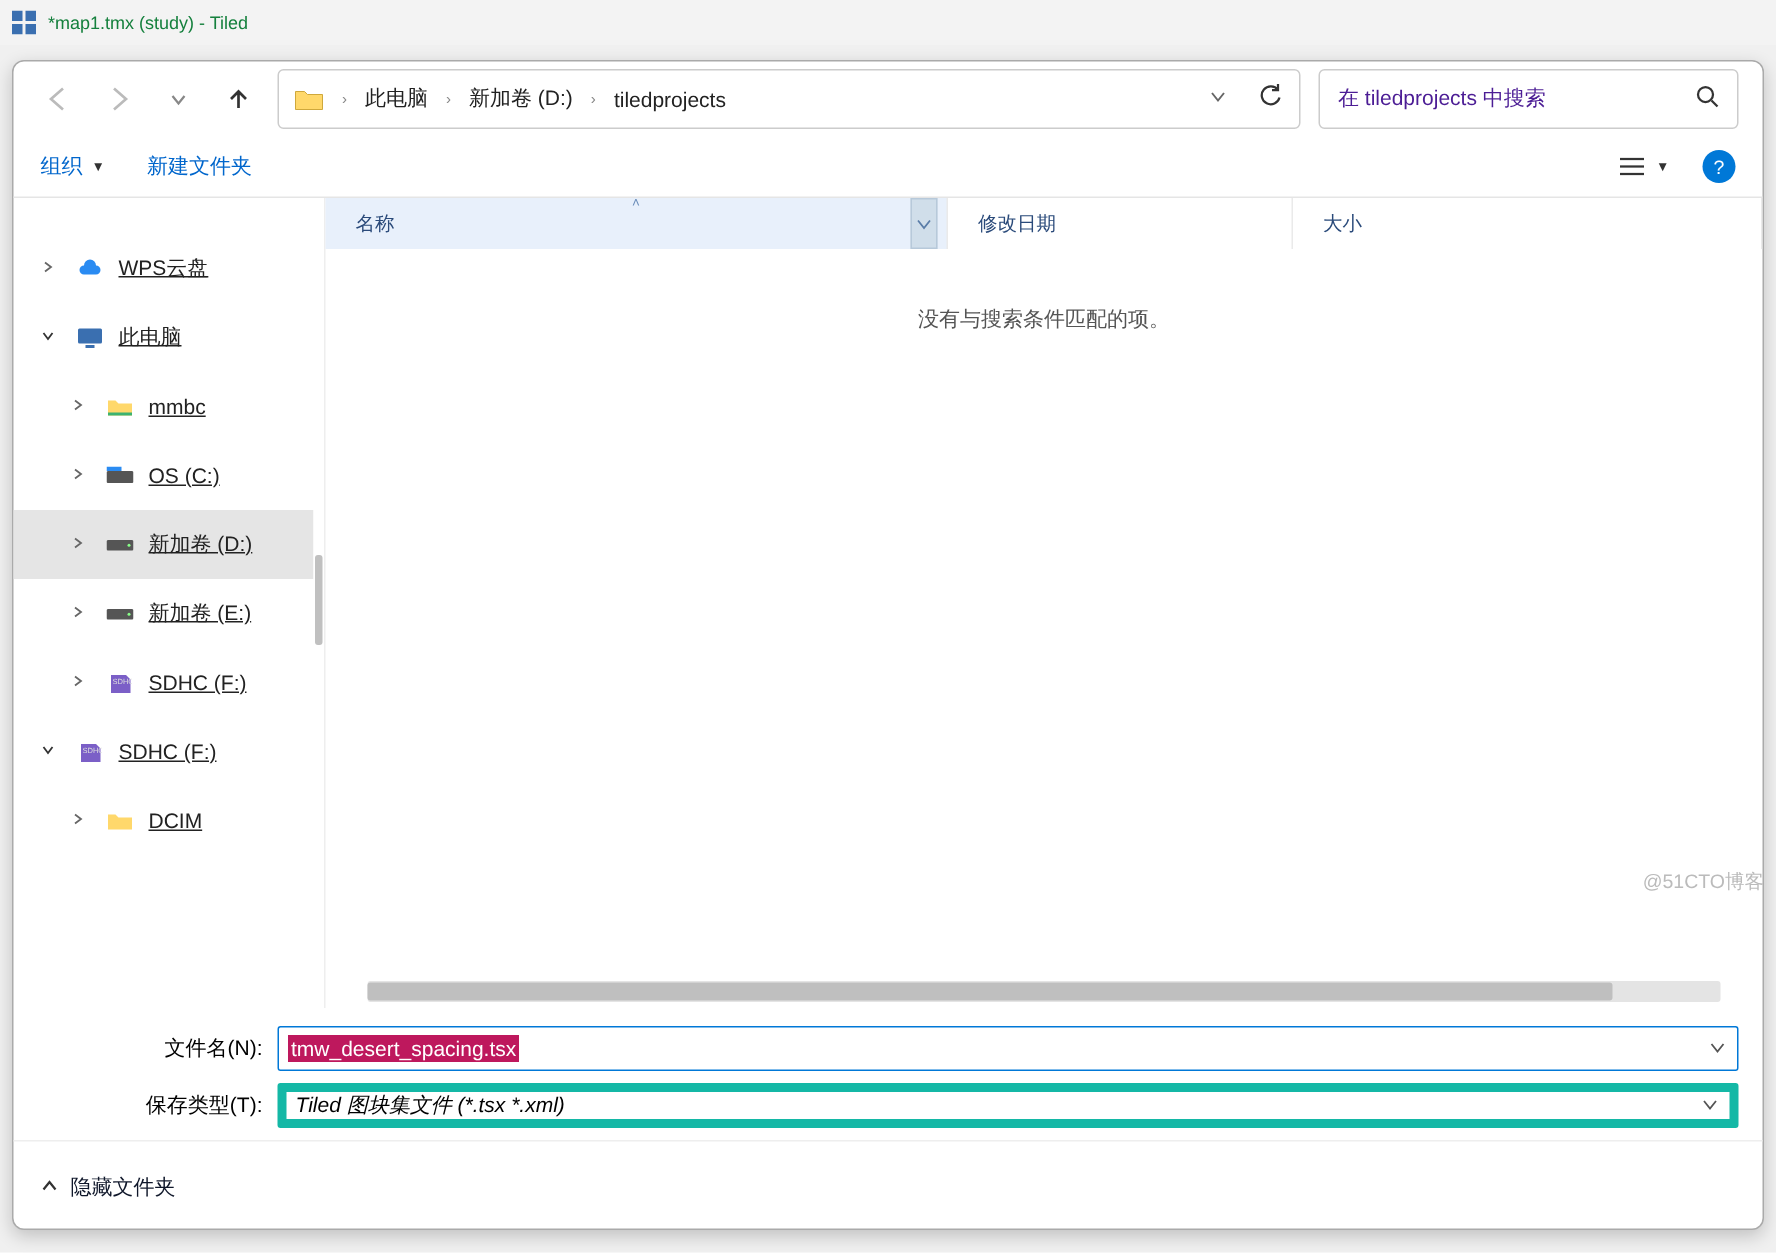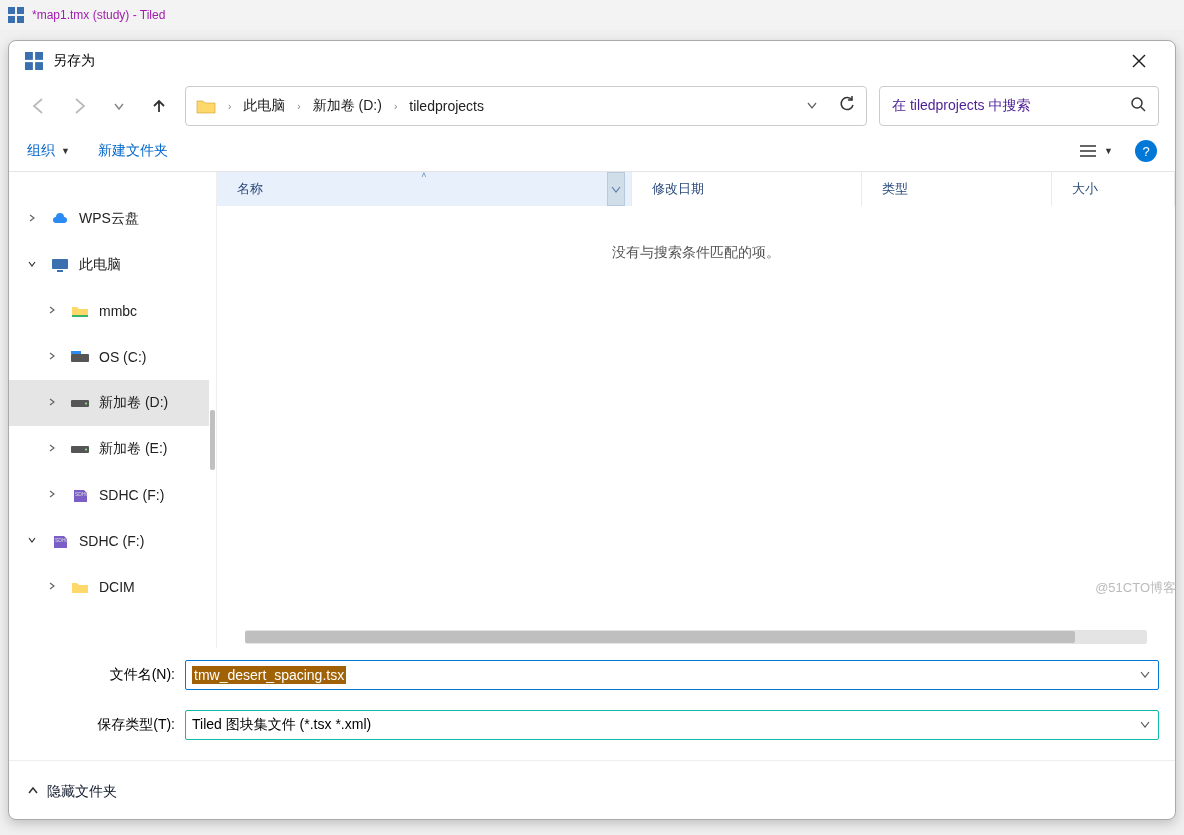--- a/index.html
+++ b/index.html
@@ -1,21 +1,21 @@
 <!DOCTYPE html>
 <html><head>
   <meta charset="utf-8">
   <style>
     * { box-sizing: border-box; font-family: "Segoe UI", Tahoma, sans-serif; }
     body { margin: 0; background: #f0f0f0; width: 1184px; height: 835px; overflow: hidden; }
 
     
     .app-titlebar { height: 30px; background: #f3f3f3; display: flex; align-items: center; padding: 0 8px; }
     .app-icon { width: 16px; height: 16px; margin-right: 8px; }
-    .app-title { font-size: 12px; color: #a21caf; }
+    .app-title { font-size: 12px; color: #15803d; }
 
     
     .dialog { position: absolute; top: 40px; left: 8px; width: 1168px; height: 780px; background: #fff; border: 1px solid #aaa; border-radius: 8px; box-shadow: 0 4px 12px rgba(0,0,0,0.2); display: flex; flex-direction: column; }
 
     
     .dlg-titlebar { height: 40px; display: flex; align-items: center; padding: 0 16px; }
     .dlg-icon { width: 18px; height: 18px; margin-right: 10px; }
     .dlg-title { font-size: 14px; flex: 1; }
     .close-btn { width: 40px; height: 30px; display: flex; align-items: center; justify-content: center; cursor: pointer; }
 
@@ -39,46 +39,46 @@
     .tb-right { margin-left: auto; display: flex; align-items: center; gap: 22px; }
     .help-badge { width: 22px; height: 22px; border-radius: 50%; background: #0078d7; color: #fff; display: flex; align-items: center; justify-content: center; font-size: 13px; }
 
     
     .content { flex: 1; display: flex; border-top: 1px solid #e5e5e5; overflow: hidden; }
     .sidebar { width: 200px; padding: 24px 0 0 0; overflow-y: auto; font-size: 14px; }
     .side-item { height: 46px; display: flex; align-items: center; padding-left: 18px; gap: 10px; cursor: pointer; }
     .side-item.child { padding-left: 38px; }
     .side-item.selected { background: #e5e5e5; }
     .side-chev { width: 14px; color: #555; font-size: 10px; }
-    .side-label { color: #222; }
+    .side-label { color: #222; text-decoration: underline; }
     .side-icon { width: 18px; height: 18px; display: flex; align-items: center; justify-content: center; }
 
     .divider-v { width: 8px; border-right: 1px solid #eee; position: relative; }
     .thumb-v { position: absolute; top: 238px; left: 1px; width: 5px; height: 60px; background: #c0c0c0; border-radius: 2px; }
 
     .filepane { flex: 1; display: flex; flex-direction: column; }
     .col-header { height: 34px; display: flex; align-items: center; font-size: 13px; color: #2a4a7a; }
     .col-header > div { padding: 0 20px; border-right: 1px solid #eaeaea; height: 100%; display: flex; align-items: center; }
     .col-name { width: 415px; background: #e8f0fb; position: relative; }
     .col-name .sort-arrow { position: absolute; top: -2px; left: 50%; transform: translateX(-50%); font-size: 9px; color: #6a8db9; }
     .col-name .dd { position: absolute; right: 6px; background: #d0deea; border: 1px solid #b7c9da; width: 18px; height: 100%; display: flex; align-items: center; justify-content: center; }
     .col-date { width: 230px; }
     .col-type { width: 190px; }
     .col-size { flex: 1; }
     .empty-msg { text-align: center; color: #555; font-size: 14px; padding: 38px 0; }
     .hscroll { height: 14px; margin: 0 28px 4px 28px; background: #e4e4e4; border-radius: 2px; position: relative; }
     .hscroll .thumb-h { position: absolute; left: 0; top: 1px; width: 92%; height: 12px; background: #bfbfbf; border-radius: 2px; }
 
     
     .bottom-form { padding: 12px 16px 0 16px; }
-    .form-row { display: flex; align-items: center; margin-bottom: 20px; justify-content: center; }
+    .form-row { display: flex; align-items: center; margin-bottom: 8px; justify-content: center; }
     .form-label { width: 160px; text-align: right; font-size: 14px; padding-right: 10px; }
     .form-input { flex: 1; height: 30px; border: 1px solid #0078d7; border-radius: 2px; display: flex; align-items: center; padding: 0 6px; position: relative; }
-    .form-input.plain { border: 1px solid #14b8a6; }
-    .filename-sel { background: #a16207; color: #fff; font-size: 14px; padding: 1px 2px; }
+    .form-input.plain { border: 6px solid #14b8a6; font-style: italic; }
+    .filename-sel { background: #be185d; color: #fff; font-size: 14px; padding: 1px 2px; }
     .dd-arrow-right { position: absolute; right: 8px; color: #555; font-size: 10px; }
 
     .dlg-footer { display: flex; align-items: center; padding: 22px 18px 18px 18px; border-top: 1px solid #eee; }
     .hide-folders { font-size: 14px; color: #0f172a; display: flex; align-items: center; gap: 8px; cursor: pointer; }
     .footer-btns { margin-left: auto; display: flex; gap: 16px; }
     .btn { width: 120px; height: 38px; border: 1px solid #888; border-radius: 4px; background: #fff; font-size: 14px; display: flex; align-items: center; justify-content: center; cursor: pointer; }
     .btn.primary { border: 1px solid #0078d7; }
 
     .watermark { position: absolute; right: 8px; bottom: 238px; color: #bbb; font-size: 13px; }
   </style>
@@ -92,37 +92,20 @@
         <rect x="9" y="0" width="7" height="7" fill="#3a6fb0"></rect>
         <rect x="0" y="9" width="7" height="7" fill="#3a6fb0"></rect>
         <rect x="9" y="9" width="7" height="7" fill="#3a6fb0"></rect>
       </svg>
   </span>
   <span class="app-title">*map1.tmx (study) - Tiled</span>
 </div>
 
 <div class="dialog">
 
-  <div class="dlg-titlebar">
-    <span class="dlg-icon">
-      <svg width="18" height="18" viewBox="0 0 16 16">
-          <rect x="0" y="0" width="7" height="7" fill="#3a6fb0"></rect>
-          <rect x="9" y="0" width="7" height="7" fill="#3a6fb0"></rect>
-          <rect x="0" y="9" width="7" height="7" fill="#3a6fb0"></rect>
-          <rect x="9" y="9" width="7" height="7" fill="#3a6fb0"></rect>
-        </svg>
-    </span>
-    <span class="dlg-title">另存为</span>
-    <span class="close-btn">
-      <svg width="14" height="14" viewBox="0 0 14 14">
-          <line x1="1" y1="1" x2="13" y2="13" stroke="#222" stroke-width="1.5"></line>
-          <line x1="13" y1="1" x2="1" y2="13" stroke="#222" stroke-width="1.5"></line>
-        </svg>
-    </span>
-  </div>
 
   <div class="nav-row">
     <span class="nav-btn disabled">
       <svg width="18" height="18" viewBox="0 0 18 18">
           <path d="M12 2 L4 9 L12 16" stroke="#bbb" stroke-width="1.8" fill="none"></path>
         </svg>
     </span>
     <span class="nav-btn disabled">
       <svg width="18" height="18" viewBox="0 0 18 18">
           <path d="M6 2 L14 9 L6 16" stroke="#bbb" stroke-width="1.8" fill="none"></path>
@@ -307,21 +290,20 @@
         <div class="col-name">
           <span class="sort-arrow">˄</span>
           <span>名称</span>
           <span class="dd">
               <svg width="10" height="10" viewBox="0 0 10 10">
                 <path d="M1 3 L5 8 L9 3" stroke="#5a7da8" stroke-width="1.2" fill="none"></path>
               </svg>
             </span>
         </div>
         <div class="col-date">修改日期</div>
-        <div class="col-type">类型</div>
         <div class="col-size">大小</div>
       </div>
       <div class="empty-msg">没有与搜索条件匹配的项。</div>
       <div style="flex:1"></div>
       <div class="hscroll">
           <div class="thumb-h"></div>
         </div>
     </div>
   </div>
 

